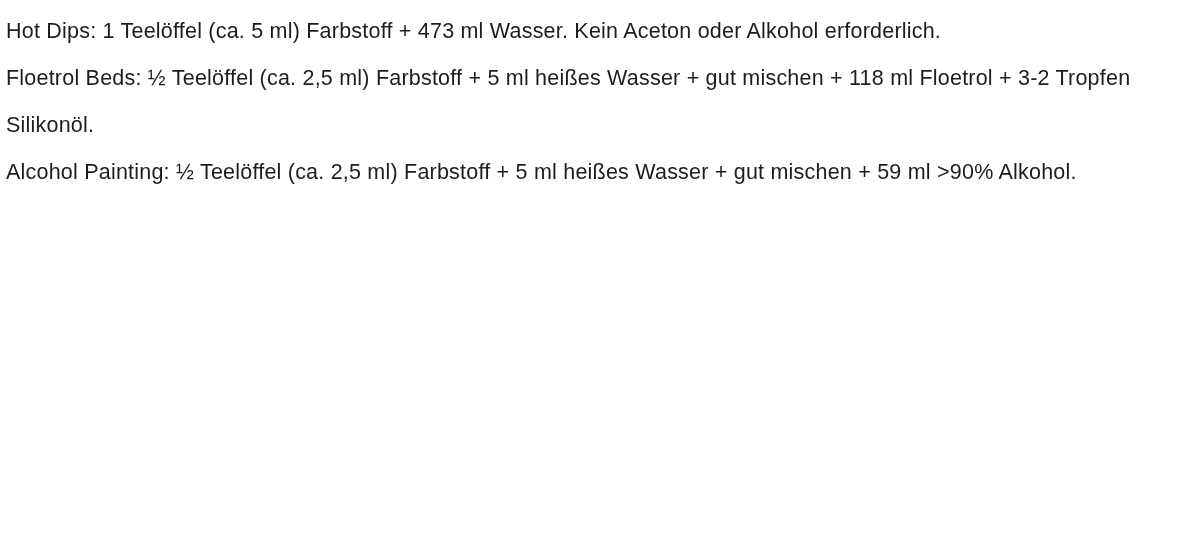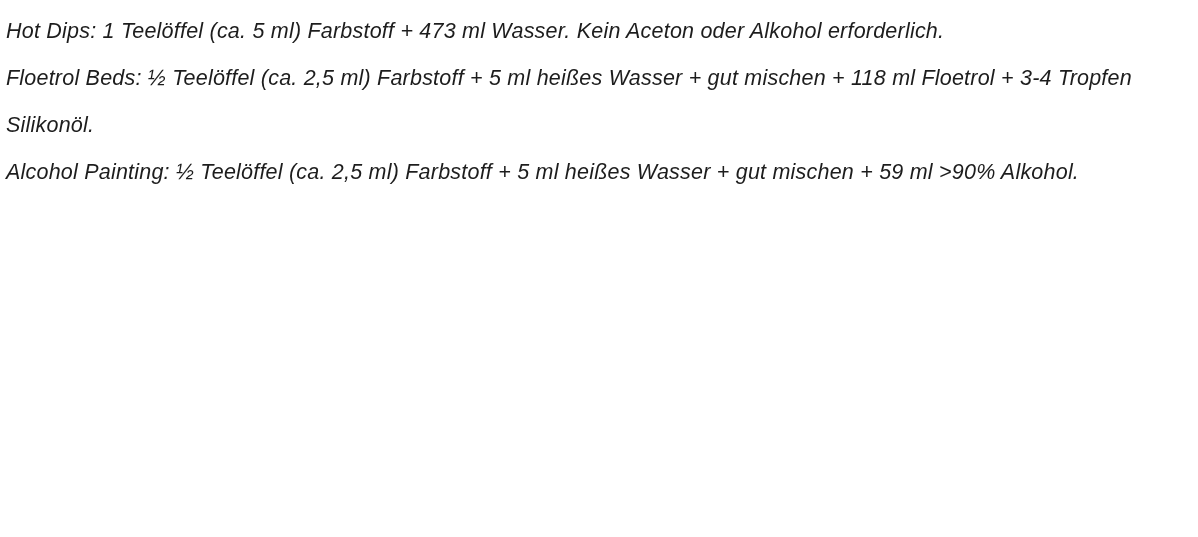--- a/index.html
+++ b/index.html
@@ -19,23 +19,22 @@
     width: 1198px;
     padding: 8px 10px 0 6px;
   }
   .para {
     font-size: 21.5px;
     line-height: 47px;
     letter-spacing: 0.01em;
     color: #1d1d1d;
     margin: 0;
     white-space: normal;
-    font-style: italic;
   }
 </style>
 </head>
 <body>
 
 <div class="doc">
   <p class="para">Hot Dips: 1 Teelöffel (ca. 5 ml) Farbstoff + 473 ml Wasser. Kein Aceton oder Alkohol erforderlich.</p>
-  <p class="para">Floetrol Beds: ½ Teelöffel (ca. 2,5 ml) Farbstoff + 5 ml heißes Wasser + gut mischen + 118 ml Floetrol + 3-4 Tropfen Silikonöl.</p>
+  <p class="para">Floetrol Beds: ½ Teelöffel (ca. 2,5 ml) Farbstoff + 5 ml heißes Wasser + gut mischen + 118 ml Floetrol + 3-2 Tropfen Silikonöl.</p>
   <p class="para">Alcohol Painting: ½ Teelöffel (ca. 2,5 ml) Farbstoff + 5 ml heißes Wasser + gut mischen + 59 ml &gt;90% Alkohol.</p>
 </div>
 
 </body></html>

